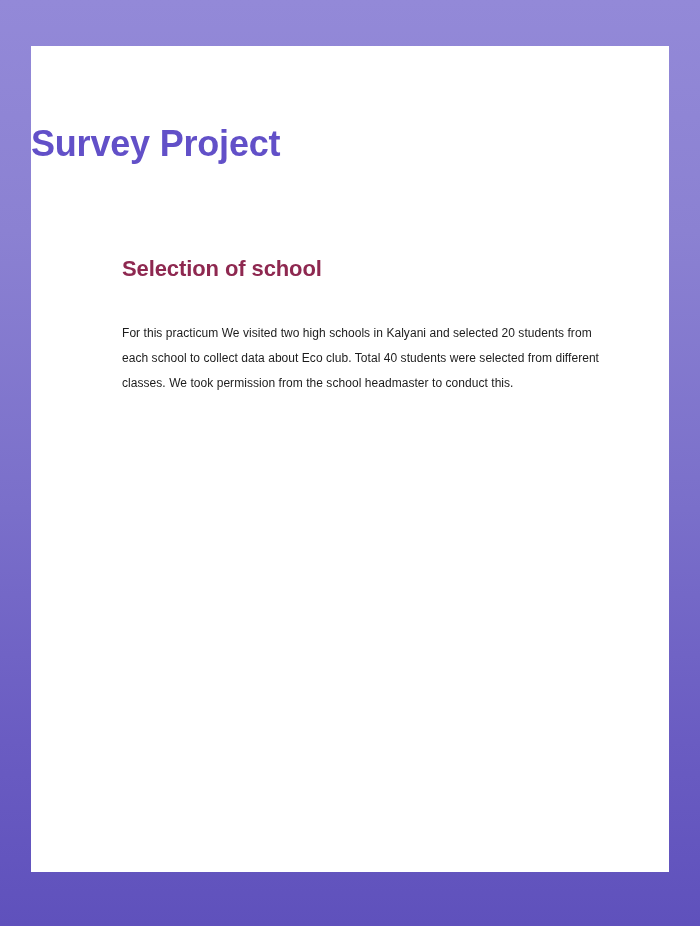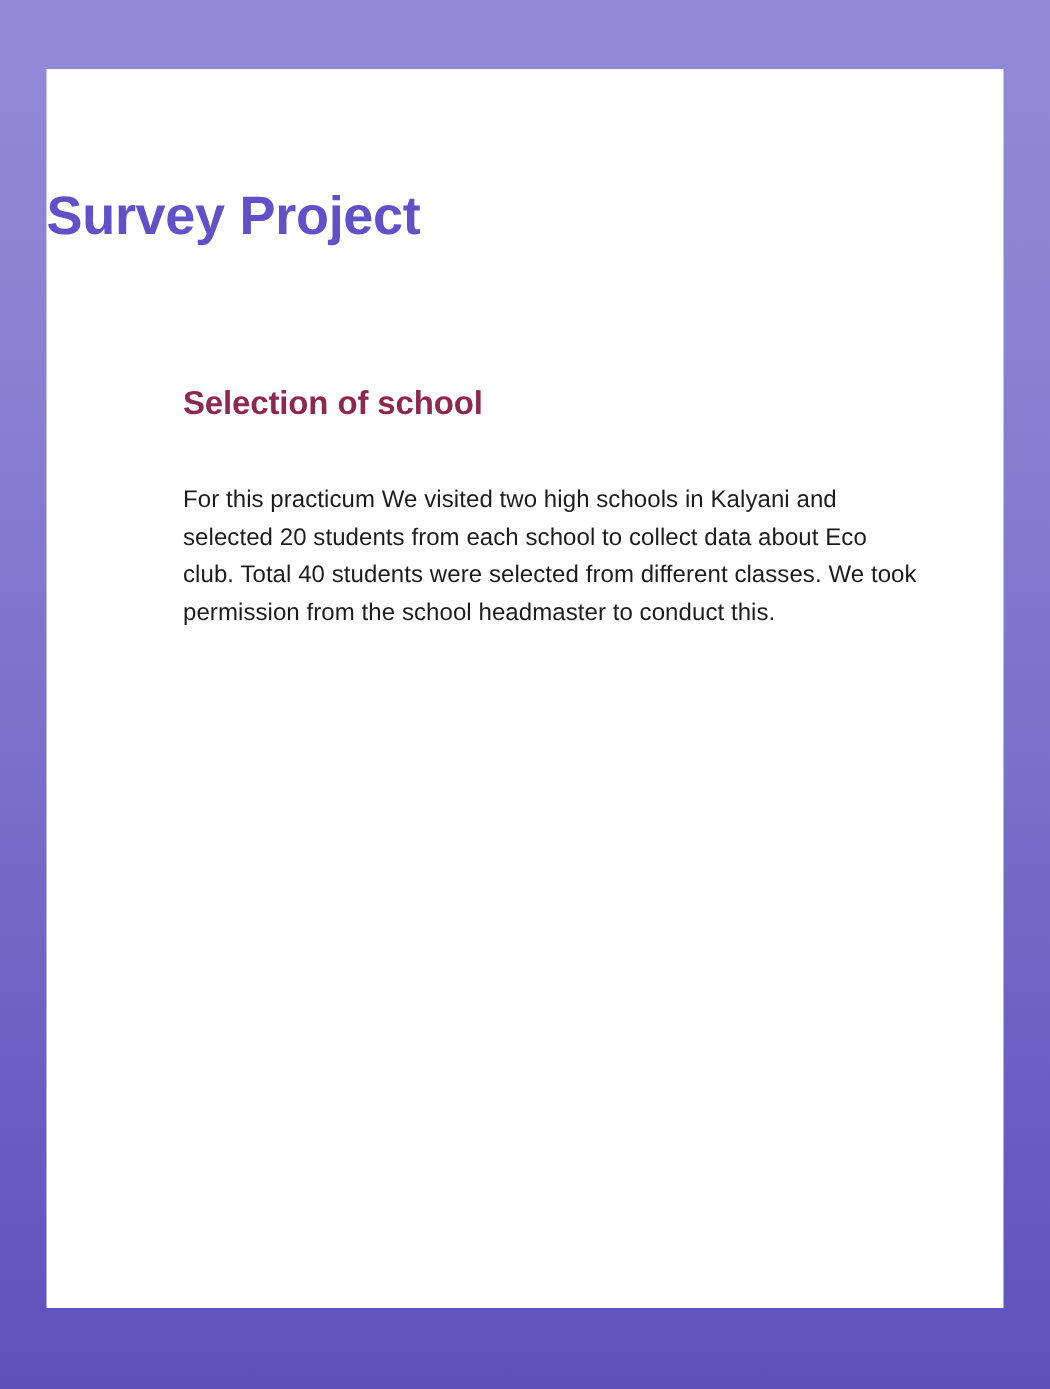--- a/index.html
+++ b/index.html
@@ -68,21 +68,21 @@
     font-size: 22px;
     font-weight: bold;
     color: #8e2850;
     line-height: 1.25;
     letter-spacing: -0.1px;
   }
 
   .section-body {
     margin: 0;
     margin-top: 38px;
-    font-size: 16px;
+    font-size: 12px;
     font-weight: normal;
     color: #1c1c1c;
     line-height: 25px;
     letter-spacing: 0.05px;
     white-space: pre-wrap;
   }
 </style>
 </head>
 <body>
 

